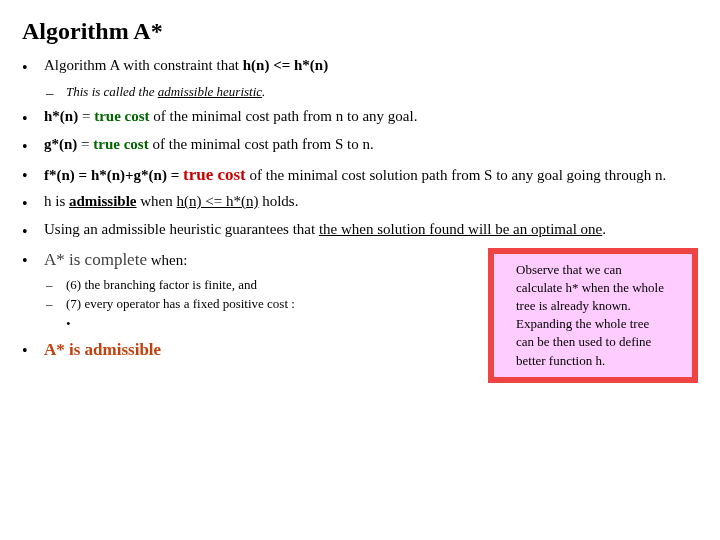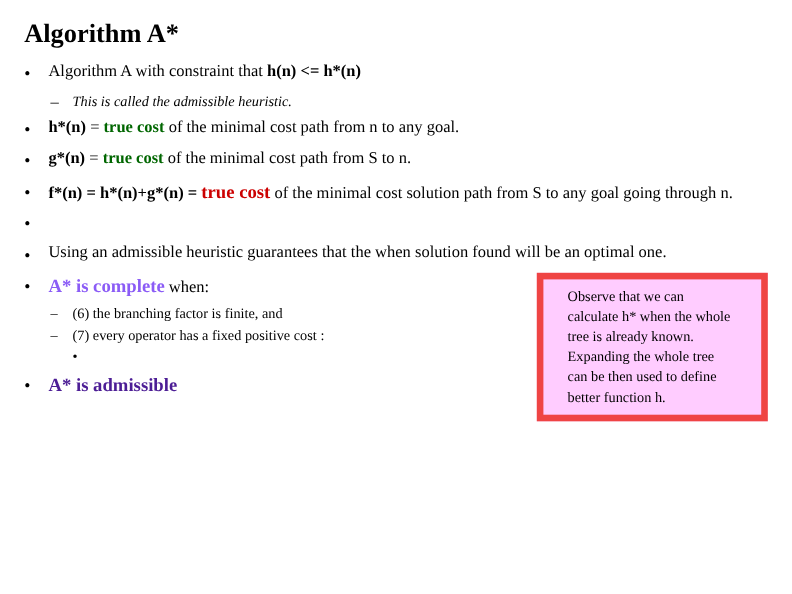--- a/index.html
+++ b/index.html
@@ -44,25 +44,25 @@
       align-items: flex-start;
       line-height: 1.4;
       margin-bottom: 1px;
     }
     .sub-list li .dash {
       min-width: 16px;
       margin-right: 4px;
     }
     .italic { font-style: italic; }
     .bold { font-weight: bold; }
-    .underline { }
+    .underline { text-decoration: underline; }
     .true-cost { color: #006600; font-weight: bold; }
     .true-cost-red { color: #cc0000; font-weight: bold; font-size: 17px; }
-    .complete-color { color: #8b5cf6; font-weight: bold; font-size: 17px; }
-    .admissible-color { color: #4c1d95; font-weight: bold; font-size: 17px; }
+    .complete-color { color: #404040; font-weight: normal; font-size: 17px; }
+    .admissible-color { color: #c2410c; font-weight: bold; font-size: 17px; }
     .pink-box {
       background: #ffccff;
       border: 6px solid #ef4444;
       padding: 7px 22px;
       font-size: 13px;
       line-height: 1.4;
       width: 210px;
       min-width: 210px;
       margin-left: 10px;
       margin-top: 0;
@@ -115,20 +115,23 @@
     </span>
   </li>
   <li>
     <span class="bullet">•</span>
     <span>
       <span class="bold">f*(n) = h*(n)+g*(n) = </span><span class="true-cost-red">true cost</span> of the minimal cost solution path from S to any goal going through n.
     </span>
   </li>
   <li>
     <span class="bullet">•</span>
+    <span>
+      h is <span class="bold underline">admissible</span> when <span class="underline">h(n) &lt;= h*(n)</span> holds.
+    </span>
   </li>
   <li>
     <span class="bullet">•</span>
     <span>
       Using an admissible heuristic guarantees that <span class="underline">the when solution found will be an optimal one</span>.
     </span>
   </li>
 </ul>
 
 <div class="bottom-row">

